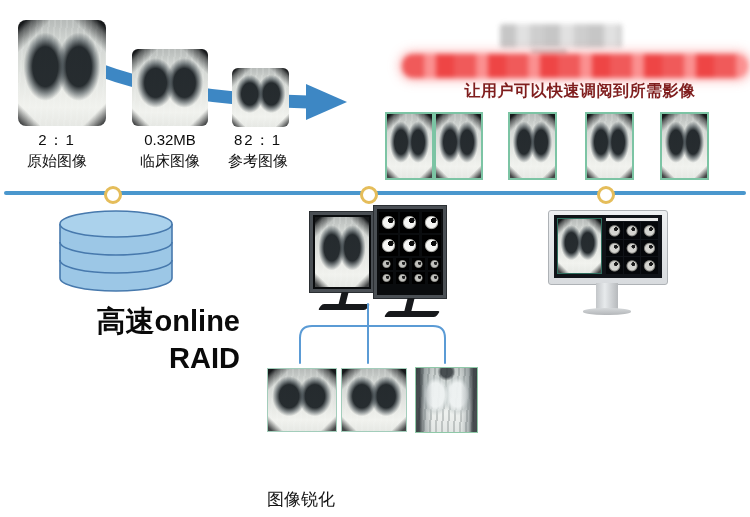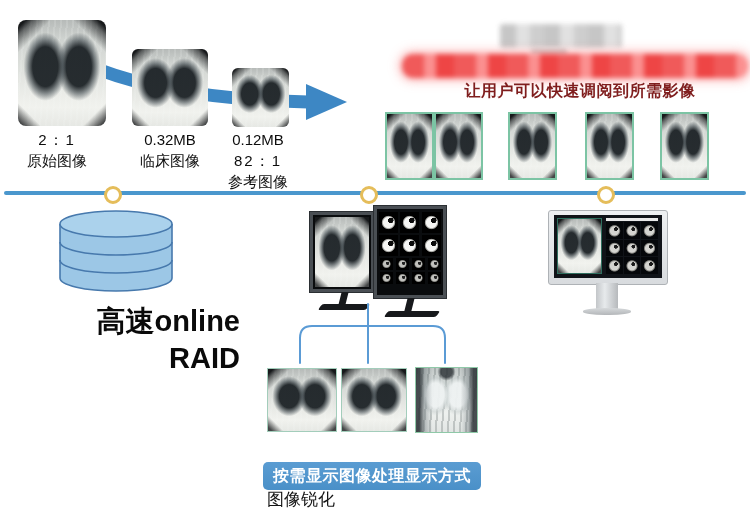--- a/index.html
+++ b/index.html
@@ -139,21 +139,20 @@
 
   <div class="abs stage-label sl1">
     <div class="ratio">2：1</div>
     <div>原始图像</div>
   </div>
   <div class="abs stage-label sl2">
     <div>0.32MB</div>
     <div>临床图像</div>
   </div>
   <div class="abs stage-label sl3">
-    <div>0.12MB</div>
     <div class="ratio">82：1</div>
     <div>参考图像</div>
   </div>
 
   <div class="abs redact-gray"></div>
   <div class="abs redact-gray-tail"></div>
   <div class="abs redact-red"></div>
   <div class="abs retrieval-caption">让用户可以快速调阅到所需影像</div>
 
   <div class="abs xray thumb t1"></div>
@@ -235,15 +234,14 @@
     <path d="M78,2 V61"></path>
     <path d="M10,61 V36 Q10,24 22,24 H143 Q155,24 155,36 V61"></path>
   </svg>
 
   <div class="abs xray proc p1"></div>
   <div class="abs xray proc p2"></div>
   <div class="abs xray-invert proc p3"></div>
 
   <div class="abs proc-label pl1">图像锐化</div>
 
-  <div class="abs banner">按需显示图像处理显示方式</div>
 
 </div>
 
 </body></html>

